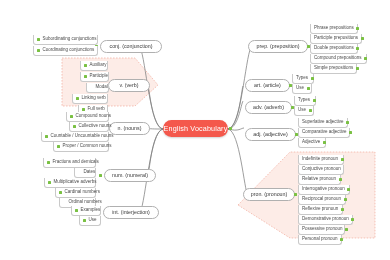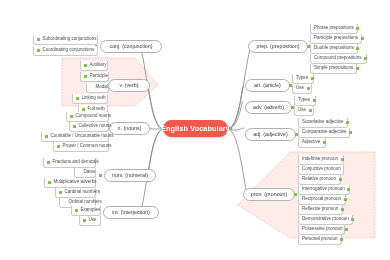--- a/index.html
+++ b/index.html
@@ -103,21 +103,21 @@
       <path d="M228,129 C241,129 245,60 251,47"></path>
       <path d="M228,129 C239,126 241,92 243,86"></path>
       <path d="M228,129 C238,129 241,104 243,101"></path>
       <path d="M228,129 C239,132 241,128 244,128"></path>
       <path d="M228,129 C240,131 244,190 248,196"></path>
     </g>
   </svg>
 
   <div class="svg-layer" style="pointer-events:auto;">
 
-    <div class="node central" style="left:163px;top:120px;width:65px;font-weight:bold;">
+    <div class="node central" style="left:163px;top:120px;width:65px;">
       <span class="txt">English Vocabulary</span>
     </div>
     <span class="handle" style="left:229px;top:127px;"></span>
 
     <div class="node l2" style="left:100px;top:40px;width:62px;">
       <span class="txt">conj. (conjunction)</span>
     </div>
     <span class="handle" style="left:95px;top:45px;"></span>
 
     <div class="node l3" style="left:33px;top:35px;width:65px;">

